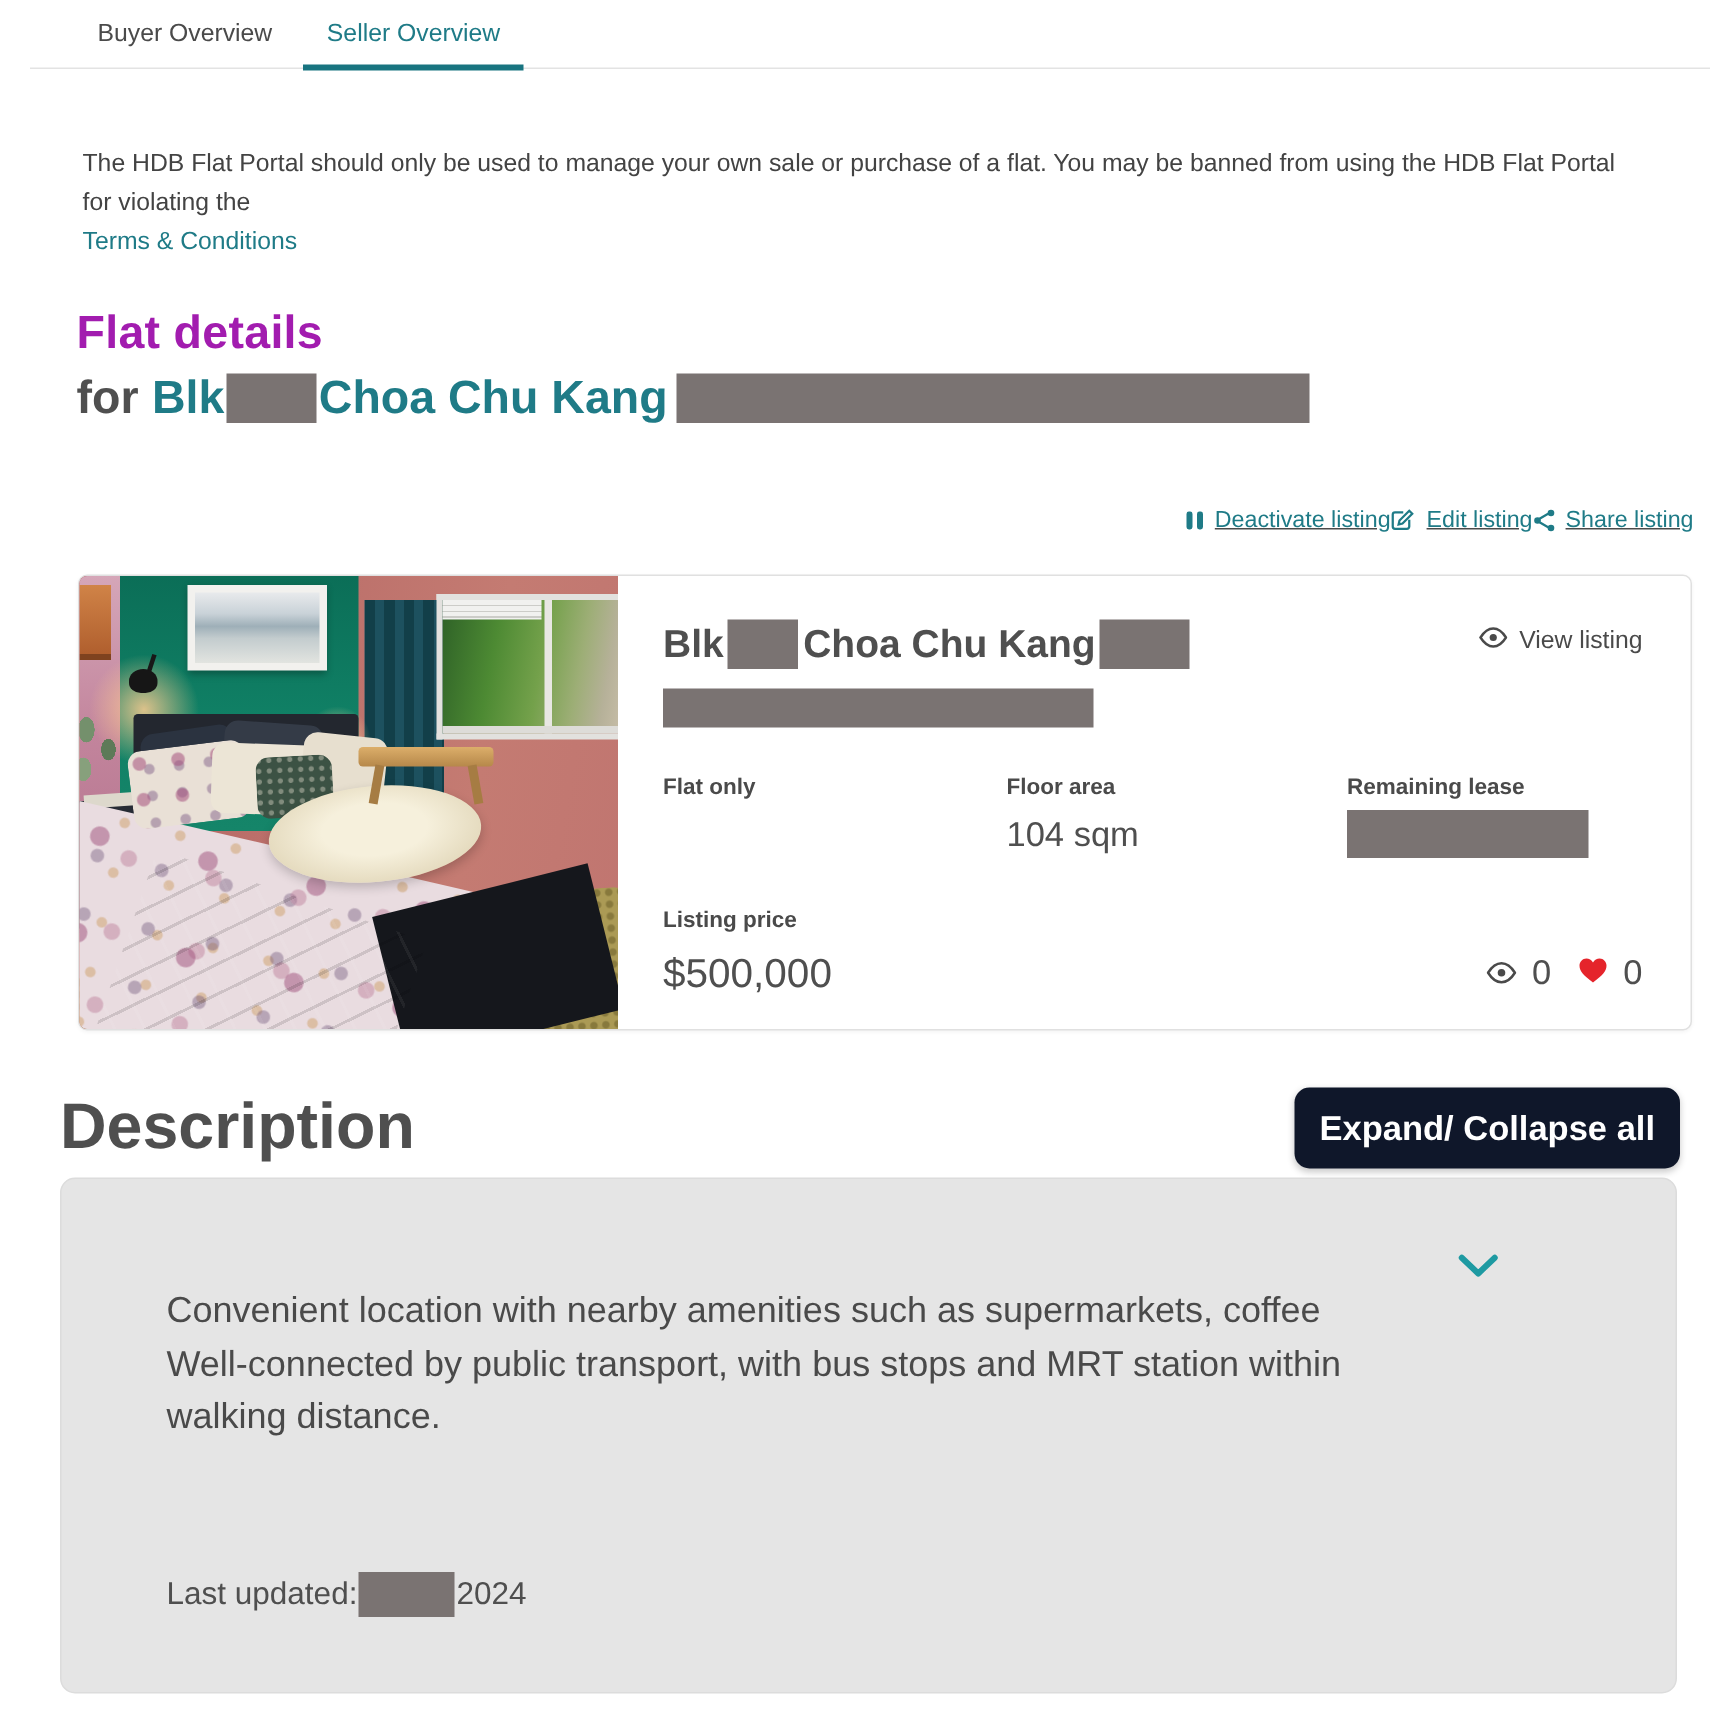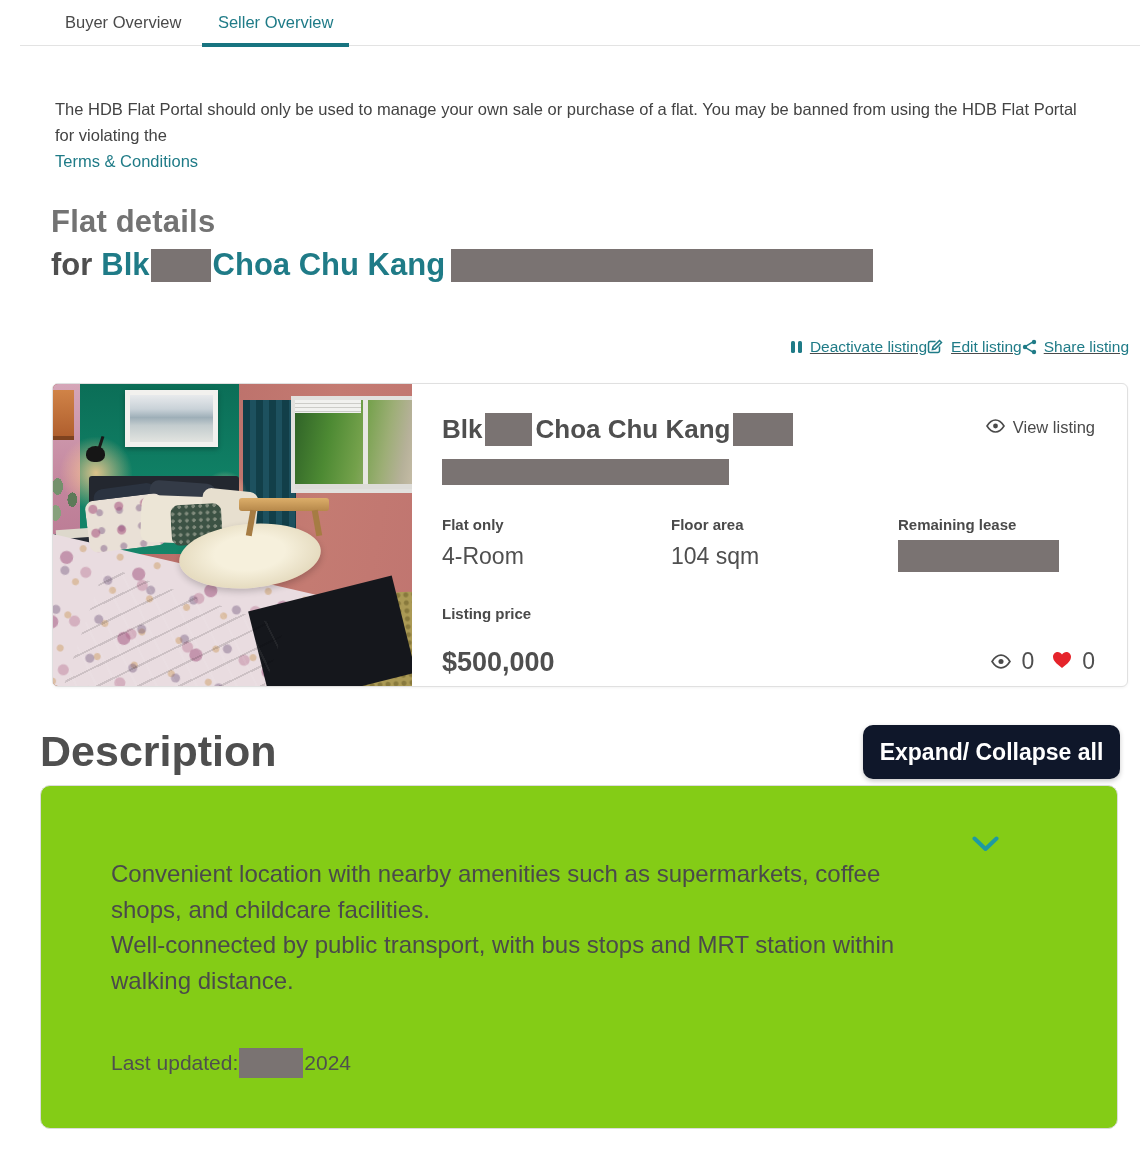--- a/index.html
+++ b/index.html
@@ -20,21 +20,21 @@
     padding:10px 16px 9px; color:#4a4a4a; cursor:pointer;
     border-bottom:4px solid transparent; position:relative; z-index:2;
   }
   .tab.active { color:#1f7b87; border-bottom-color:#187480; font-weight:500; }
 
   
   .notice { margin:49px 50px 0 55px; font-size:16.5px; line-height:26px; color:#434343; }
   .notice-link { color:#1f7b87; text-decoration:none; display:inline-block; cursor:pointer; }
 
   
-  .flat-details { margin:30px 0 0 51px; font-size:31px; font-weight:700; color:#737373; letter-spacing:0.2px; }
+  .flat-details { margin:30px 0 0 51px; font-size:31px; font-weight:700; color:#a21caf; letter-spacing:0.2px; }
   .for-line { margin:7px 0 0 51px; font-size:31px; font-weight:700; display:flex; align-items:center; }
   .for-word { color:#4f4f4f; margin-right:9px; }
   .teal-strong { color:#1f7b87; }
   .redact { background:#7a7372; display:inline-block; vertical-align:middle; }
 
   
   .actions-row { display:flex; justify-content:flex-end; align-items:center; margin:55px 11px 0 0;text-decoration:underline; }
   .action-link { display:flex; align-items:center; gap:7px; color:#1f7b87; font-size:15.5px; cursor:pointer; }
   .action-link svg { display:block; }
 
@@ -48,36 +48,36 @@
   .card-head { display:flex; justify-content:space-between; align-items:flex-start; }
   .card-title { font-size:26px; font-weight:700; color:#4f4f4f; display:flex; align-items:center; }
   .view-listing { display:flex; align-items:center; gap:8px; font-size:16.5px; color:#4a4a4a; margin-top:5px; cursor:pointer; }
   .title-redact-2 { width:287px; height:26px; margin-top:13px; display:block; }
   .fields-row { display:flex; margin-top:31px; }
   .field-col1 { width:229px; } .field-col2 { width:227px; } .field-col3 { flex:1; }
   .field-label { font-size:15px; font-weight:700; color:#4a4a4a; }
   .field-value { font-size:23px; color:#4f4f4f; margin-top:10px; }
   .lease-redact { width:161px; height:32px; margin-top:7px; display:block; }
   .price-row { display:flex; justify-content:space-between; align-items:flex-end; margin-top:33px; }
-  .price-value { font-size:27px; font-weight:700; color:#4f4f4f; margin-top:25px; }
+  .price-value { font-size:27px; font-weight:400; color:#4f4f4f; margin-top:12px; }
   .counts { display:flex; align-items:center; gap:10px; font-size:23px; color:#4f4f4f; padding-bottom:3px; }
   .counts .heart-gap { margin-left:8px; }
 
   
   .desc-header { display:flex; justify-content:space-between; align-items:flex-start; margin:38px 20px 0 40px; height:57px; }
   .desc-heading { font-size:43px; font-weight:700; color:#4f4f4f; line-height:52px; }
   .expand-btn {
     width:257px; height:54px; border:none; border-radius:10px;
     background:#0f172a; color:#fff; font-size:23px; font-weight:700;
     font-family:"Liberation Sans", sans-serif; cursor:pointer;
     box-shadow:0 2px 5px rgba(0,0,0,0.22);
   }
   .desc-card {
     margin:3px 0 0 40px; width:1078px; height:344px;
-    border:1px solid #dcdcdc; border-radius:10px; background:#84cc16; position:relative;
+    border:1px solid #dcdcdc; border-radius:10px; background:#e5e5e5; position:relative;
   }
   .chevron-btn { position:absolute; top:48px; right:116px; cursor:pointer; background:none; border:none; padding:2px; }
   .desc-text { margin:70px 80px 0 70px; font-size:24px; line-height:35.7px; color:#4a4a4a; }
   .last-updated { position:absolute; left:70px; top:262px; display:flex; align-items:center; font-size:21px; color:#4f4f4f; }
   .lu-redact { width:64px; height:30px; margin:0 1px; }
 
   
   .photo { width:359px; height:302px; border-radius:5px 0 0 5px; position:relative; overflow:hidden; flex:none; background:#bf736d; }
   .photo > div { position:absolute; }
   .ph-wall-salmon { inset:0; background:linear-gradient(100deg,#a86260 0%,#bb6f6a 35%,#c47b72 70%,#c07570 100%); }
@@ -254,21 +254,20 @@
             </svg>
           </span>
           <span>View listing</span>
         </div>
       </div>
       <span class="redact title-redact-2"></span>
 
       <div class="fields-row">
         <div class="field-col1">
           <div class="field-label">Flat only</div>
-          <div class="field-value">4-Room</div>
         </div>
         <div class="field-col2">
           <div class="field-label">Floor area</div>
           <div class="field-value">104 sqm</div>
         </div>
         <div class="field-col3">
           <div class="field-label">Remaining lease</div>
           <span class="redact lease-redact"></span>
         </div>
       </div>
@@ -305,21 +304,20 @@
   <div class="desc-card">
     <button class="chevron-btn">
       <span>
         <svg width="27" height="16" viewBox="0 0 27 16" fill="none">
           <path d="M2.5 2.5 L13.5 13 L24.5 2.5" stroke="#1e9aa2" stroke-width="4" stroke-linecap="round" stroke-linejoin="round"></path>
         </svg>
       </span>
     </button>
     <div class="desc-text">
       <div>Convenient location with nearby amenities such as supermarkets, coffee</div>
-      <div>shops, and childcare facilities.</div>
       <div>Well-connected by public transport, with bus stops and MRT station within</div>
       <div>walking distance.</div>
     </div>
     <div class="last-updated">
       <span>Last updated:</span>
       <span class="redact lu-redact"></span>
       <span>2024</span>
     </div>
   </div>
 

